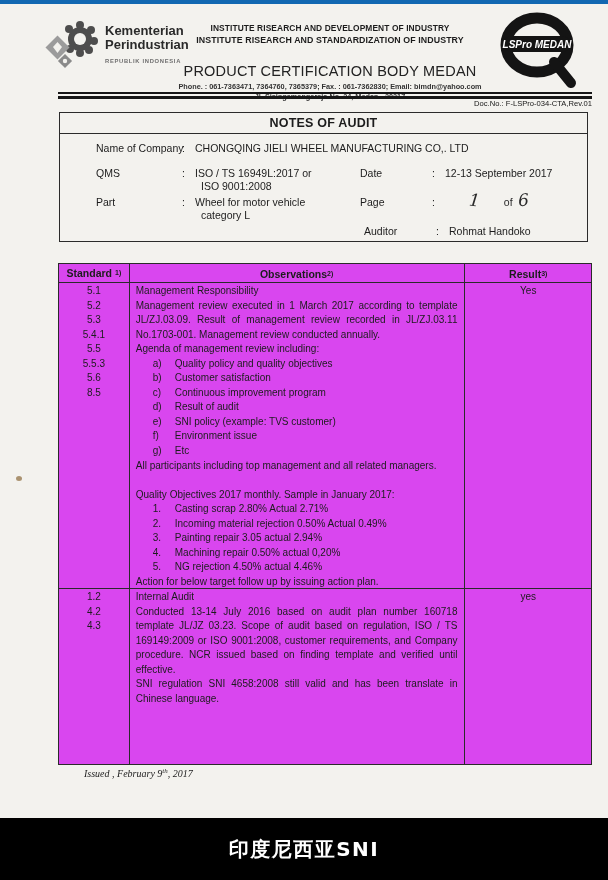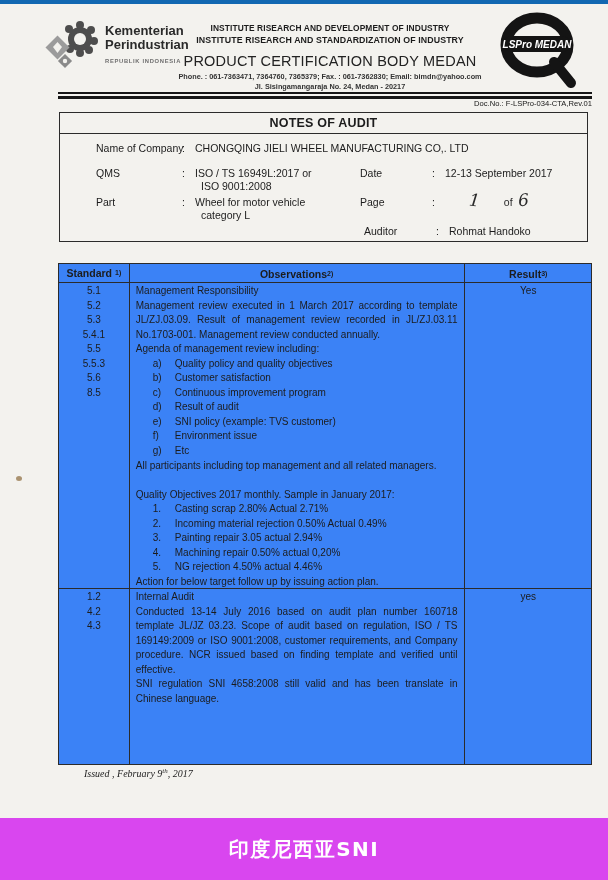--- a/index.html
+++ b/index.html
@@ -11,21 +11,21 @@
   .topstrip { position:absolute; left:0; top:0; width:608px; height:4px; background:#1168b2; }
 
   
   .gear-logo { position:absolute; left:44px; top:20px; width:58px; height:52px; }
   .ministry { position:absolute; left:105px; top:24px; line-height:14px; }
   .ministry .m-big { font-size:13px; font-weight:bold; color:#2a2a2a; }
   .ministry .m-small { font-size:5.8px; letter-spacing:.7px; color:#6e6e6e; font-weight:bold; margin-top:2px; }
   .org-center { position:absolute; left:158px; top:23px; width:344px; text-align:center; }
   .org-l1 { font-size:8.4px; font-weight:bold; letter-spacing:.1px; }
   .org-l2 { font-size:8.8px; font-weight:bold; letter-spacing:.1px; margin-top:2px; }
-  .org-l3 { font-size:14.5px; margin-top:8px; letter-spacing:.2px; color:#222; }
+  .org-l3 { font-size:14.5px; margin-top:18px; letter-spacing:.2px; color:#222; }
   .org-l4 { font-size:7.3px; margin-top:3px; font-weight:bold; color:#333; }
   .org-l5 { font-size:7.3px; margin-top:1px; font-weight:bold; color:#333; }
   .lspro-logo { position:absolute; left:497px; top:9px; width:84px; height:90px; }
 
   .rule { position:absolute; left:58px; top:92px; width:534px; }
   .rule .r1 { height:2px; background:#161616; }
   .rule .r2 { height:3px; background:#161616; margin-top:1.5px; }
   .docno { position:absolute; left:292px; top:99px; width:300px; text-align:right; font-size:7.6px; font-weight:normal; color:#151515; }
 
   
@@ -42,42 +42,42 @@
   .f-part2    { left:141px; top:96px; }
   .f-date     { left:300px; top:54px; }
   .f-page     { left:300px; top:82px; }
   .f-auditor  { left:304px; top:112px; }
   .hw { font-family:"DejaVu Serif", serif; font-style:italic; font-weight:400; font-size:17px; color:#2a2a2a; display:inline-block; line-height:10px; }
   .hw-1 { margin-left:24px; transform:rotate(6deg); }
   .hw-of { font-family:"Liberation Sans",sans-serif; font-style:normal; font-size:10.5px; margin-left:24px; }
   .hw-6 { margin-left:5px; transform:rotate(-4deg); }
 
   
-  .audit-table { position:absolute; left:58px; top:263px; width:534px; border:1.3px solid #2b2b2b; box-sizing:border-box; background:#3b82f6; }
+  .audit-table { position:absolute; left:58px; top:263px; width:534px; border:1.3px solid #2b2b2b; box-sizing:border-box; background:#d946ef; }
   .thead, .trow { display:flex; }
   .thead { height:18px; border-bottom:1.3px solid #2b2b2b; font-weight:bold; font-size:10.5px; }
   .thead .cell { display:flex; align-items:center; justify-content:center; }
   .cell { box-sizing:border-box; }
   .cell.std { width:71px;  border-right:1.3px solid #2b2b2b; text-align:center; }
   .cell.obs { width:337px; border-right:1.3px solid #2b2b2b; padding:1px 7px 0 6px; }
   .cell.res { width:126px; text-align:center; padding-top:1px; }
   .trow { font-size:10px; line-height:14.55px; overflow:hidden; }
   .trow .cell { padding-top:1px; }
   .trow.row-1 { height:305px; border-bottom:1.3px solid #2b2b2b; }
   .trow.row-2 { height:175px; }
   .ln {}
   .just { text-align:justify; }
   .li { display:flex; padding-left:17px; }
   .li .mk { width:22px; flex:none; }
   sup { font-size:7px; line-height:0; }
   .sup-gap { margin-left:3px; }
 
   
   .issued { position:absolute; left:84px; top:768px; font-family:"Liberation Serif", serif; font-style:italic; font-size:10px; color:#222; }
-  .banner { position:absolute; left:0; top:818px; width:608px; height:62px; background:#d946ef; display:flex; align-items:center; justify-content:center; }
+  .banner { position:absolute; left:0; top:818px; width:608px; height:62px; background:#000000; display:flex; align-items:center; justify-content:center; }
   .banner span { color:#ffffff; font-weight:bold; font-size:20px; letter-spacing:1.5px; font-family:"DejaVu Sans", sans-serif; }
   .speck { position:absolute; left:16px; top:476px; width:6px; height:5px; border-radius:50%; background:#8a6a3a; opacity:.7; }
 </style>
 </head>
 <body>
 
 <div class="page">
 
   <div class="topstrip"></div>
 

